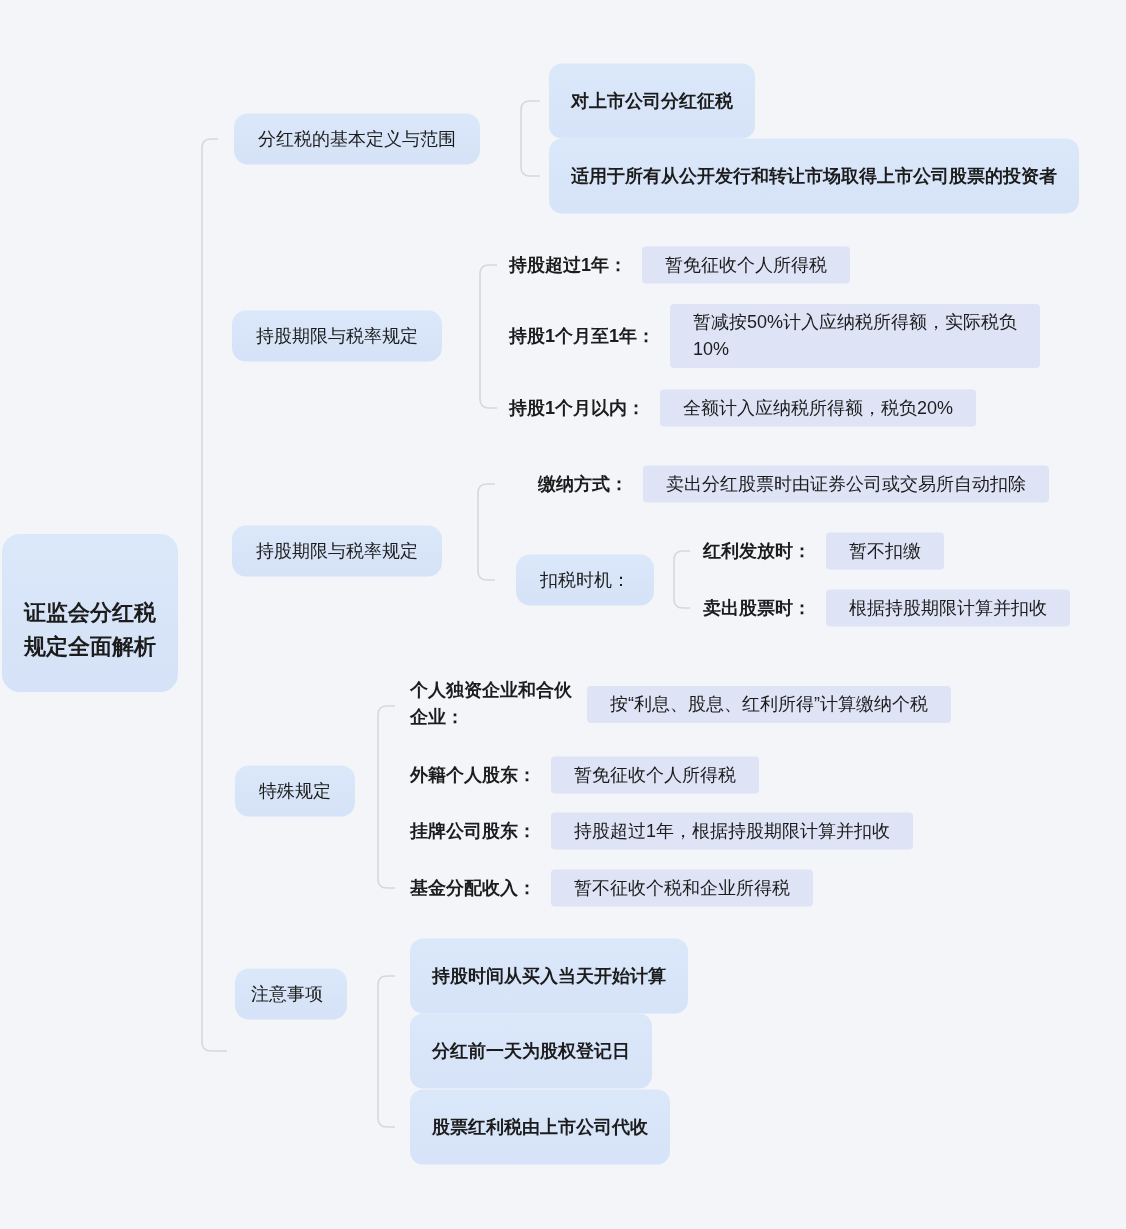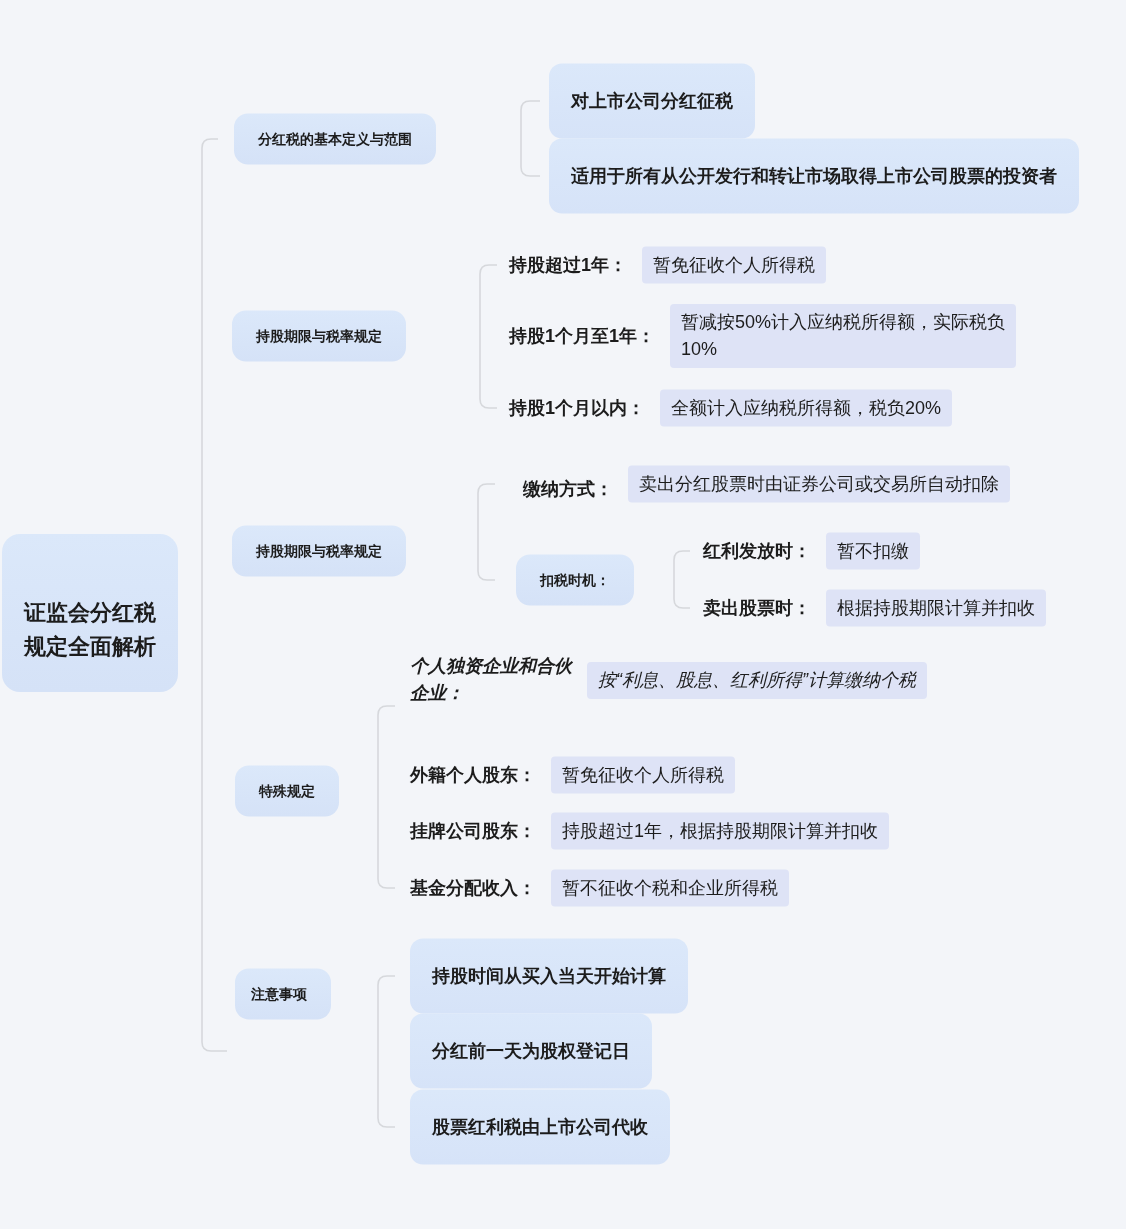--- a/index.html
+++ b/index.html
@@ -11,21 +11,21 @@
     color:#1c1c1c;
     overflow:hidden;
   }
   .links{position:absolute;left:0;top:0;}
   .links path{fill:none;stroke:#d6d8dc;stroke-width:1.6;}
   .node{position:absolute;transform:translateY(-50%);box-sizing:border-box;}
   .topic{
     background:linear-gradient(180deg,#dbe8fa,#d5e2f7);
     border-radius:14px;
     padding:12px 24px;
-    font-weight:700;font-size:14px;line-height:27px;
+    font-weight:400;font-size:18px;line-height:27px;
     white-space:nowrap;
   }
   .root{
     background:linear-gradient(180deg,#dbe8fa,#d5e2f7);
     border-radius:18px;
     padding:28px 22px;
     font-weight:700;font-size:22px;line-height:34px;
     white-space:pre-line;
   }
   .leaf{
@@ -39,21 +39,21 @@
     position:absolute;transform:translateY(-50%);
     display:flex;align-items:center;gap:15px;
   }
   .key{
     font-weight:700;font-size:18px;line-height:27px;
     white-space:pre-line;
   }
   .val{
     background:#dee3f6;
     border-radius:4px;
-    padding:5px 11px;
+    padding:5px 23px;
     font-size:18px;line-height:27px;
     white-space:pre-line;
   }
 </style>
 </head>
 <body>
 
 <div class="canvas">
 
   <svg class="links" width="1126" height="1229" viewBox="0 0 1126 1229">
@@ -94,40 +94,40 @@
 10%</span>
   </div>
   <div class="row" style="left:509px;top:408px;">
     <span class="key">持股1个月以内：</span>
     <span class="val">全额计入应纳税所得额，税负20%</span>
   </div>
 
   <div class="node topic" style="left:232px;top:551px;">
     <span>持股期限与税率规定</span>
   </div>
-  <div class="row" style="left:523px;top:484px;align-items:flex-end;">
+  <div class="row" style="left:538px;top:484px;">
     <span class="key">缴纳方式：</span>
     <span class="val">卖出分红股票时由证券公司或交易所自动扣除</span>
   </div>
   <div class="node topic" style="left:516px;top:580px;">
     <span>扣税时机：</span>
   </div>
   <div class="row" style="left:703px;top:551px;">
     <span class="key">红利发放时：</span>
     <span class="val">暂不扣缴</span>
   </div>
   <div class="row" style="left:703px;top:608px;">
     <span class="key">卖出股票时：</span>
     <span class="val">根据持股期限计算并扣收</span>
   </div>
 
   <div class="node topic" style="left:235px;top:791px;">
     <span>特殊规定</span>
   </div>
-  <div class="row" style="left:410px;top:680px;font-style:italic;">
+  <div class="row" style="left:410px;top:704px;">
     <span class="key">个人独资企业和合伙
 企业：</span>
     <span class="val">按“利息、股息、红利所得”计算缴纳个税</span>
   </div>
   <div class="row" style="left:410px;top:775px;">
     <span class="key">外籍个人股东：</span>
     <span class="val">暂免征收个人所得税</span>
   </div>
   <div class="row" style="left:410px;top:831px;">
     <span class="key">挂牌公司股东：</span>

